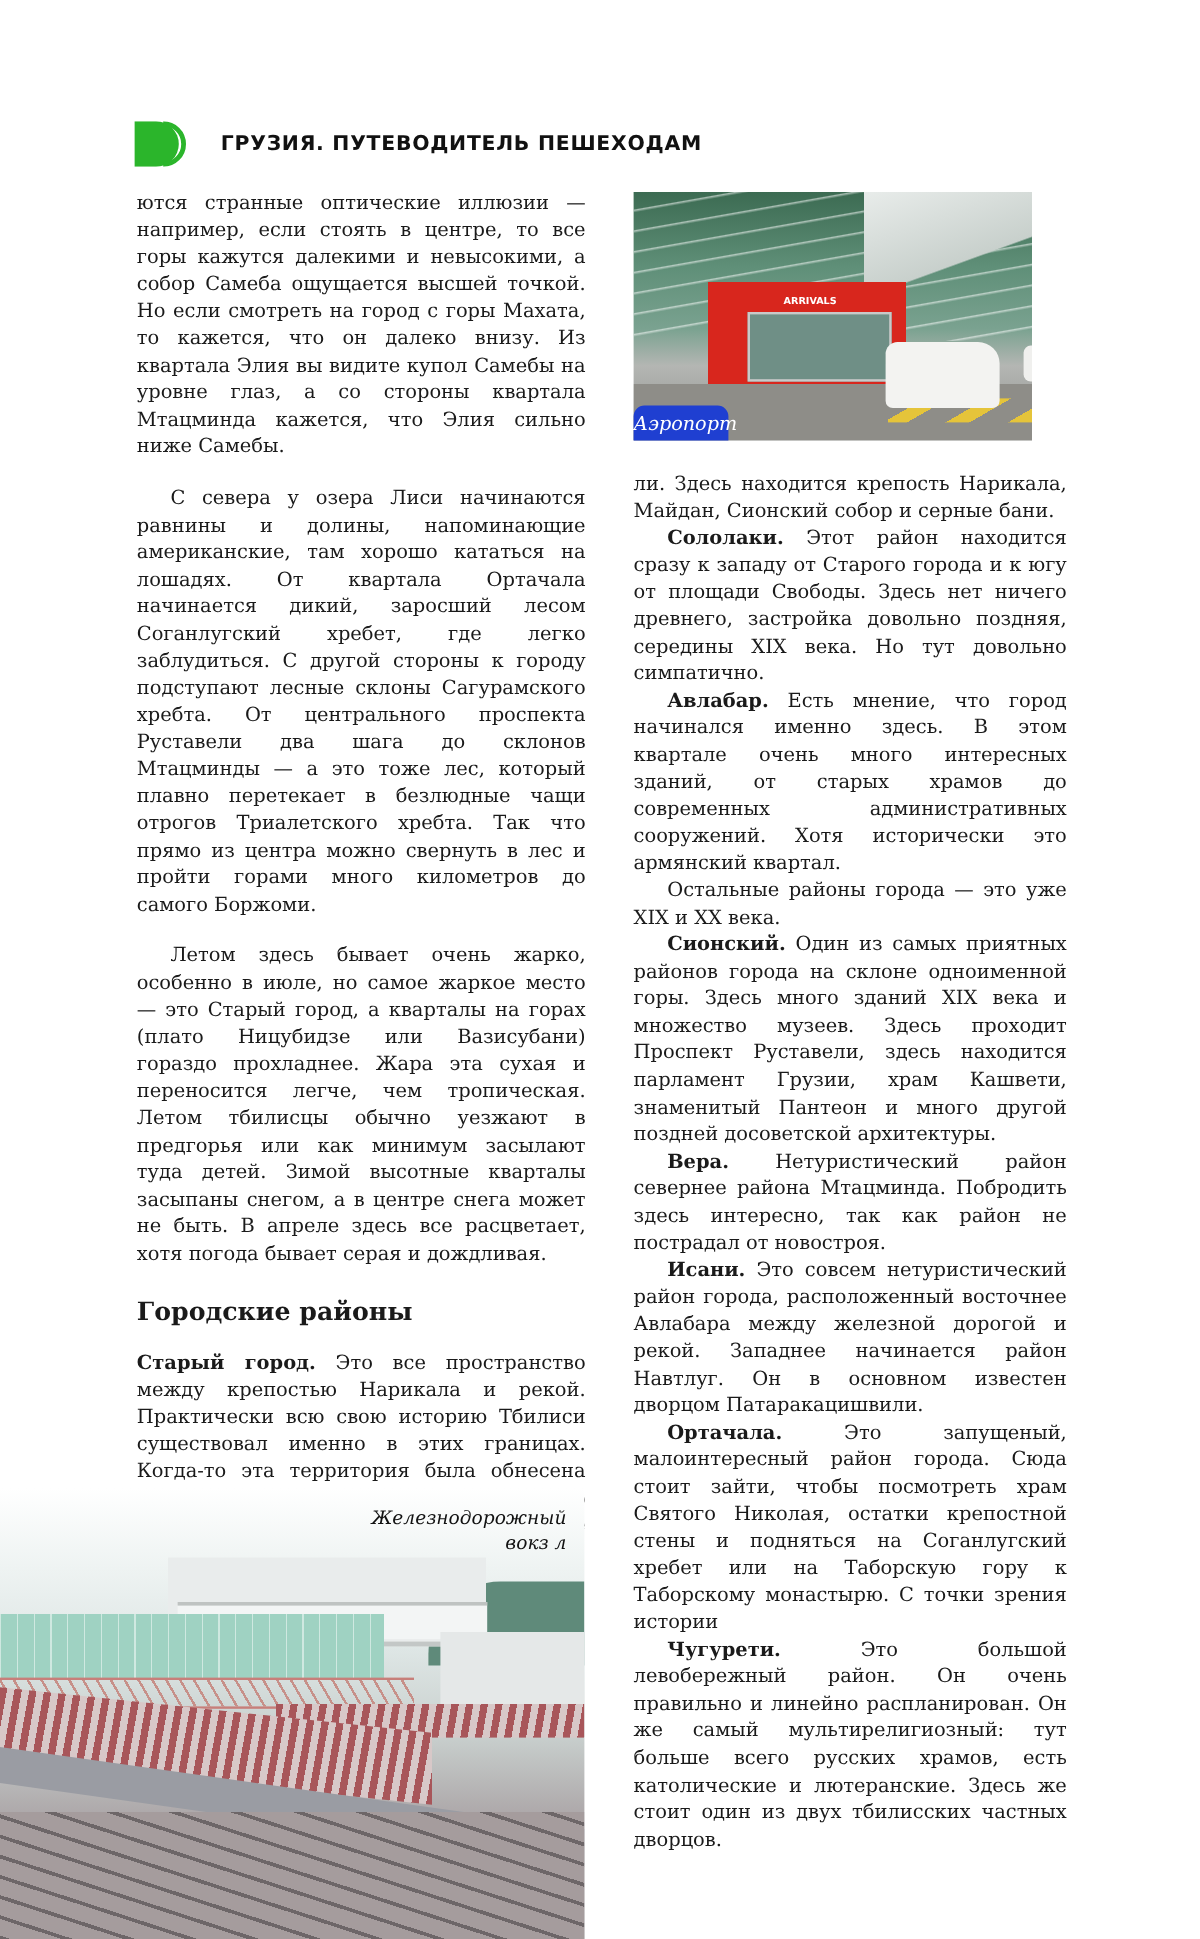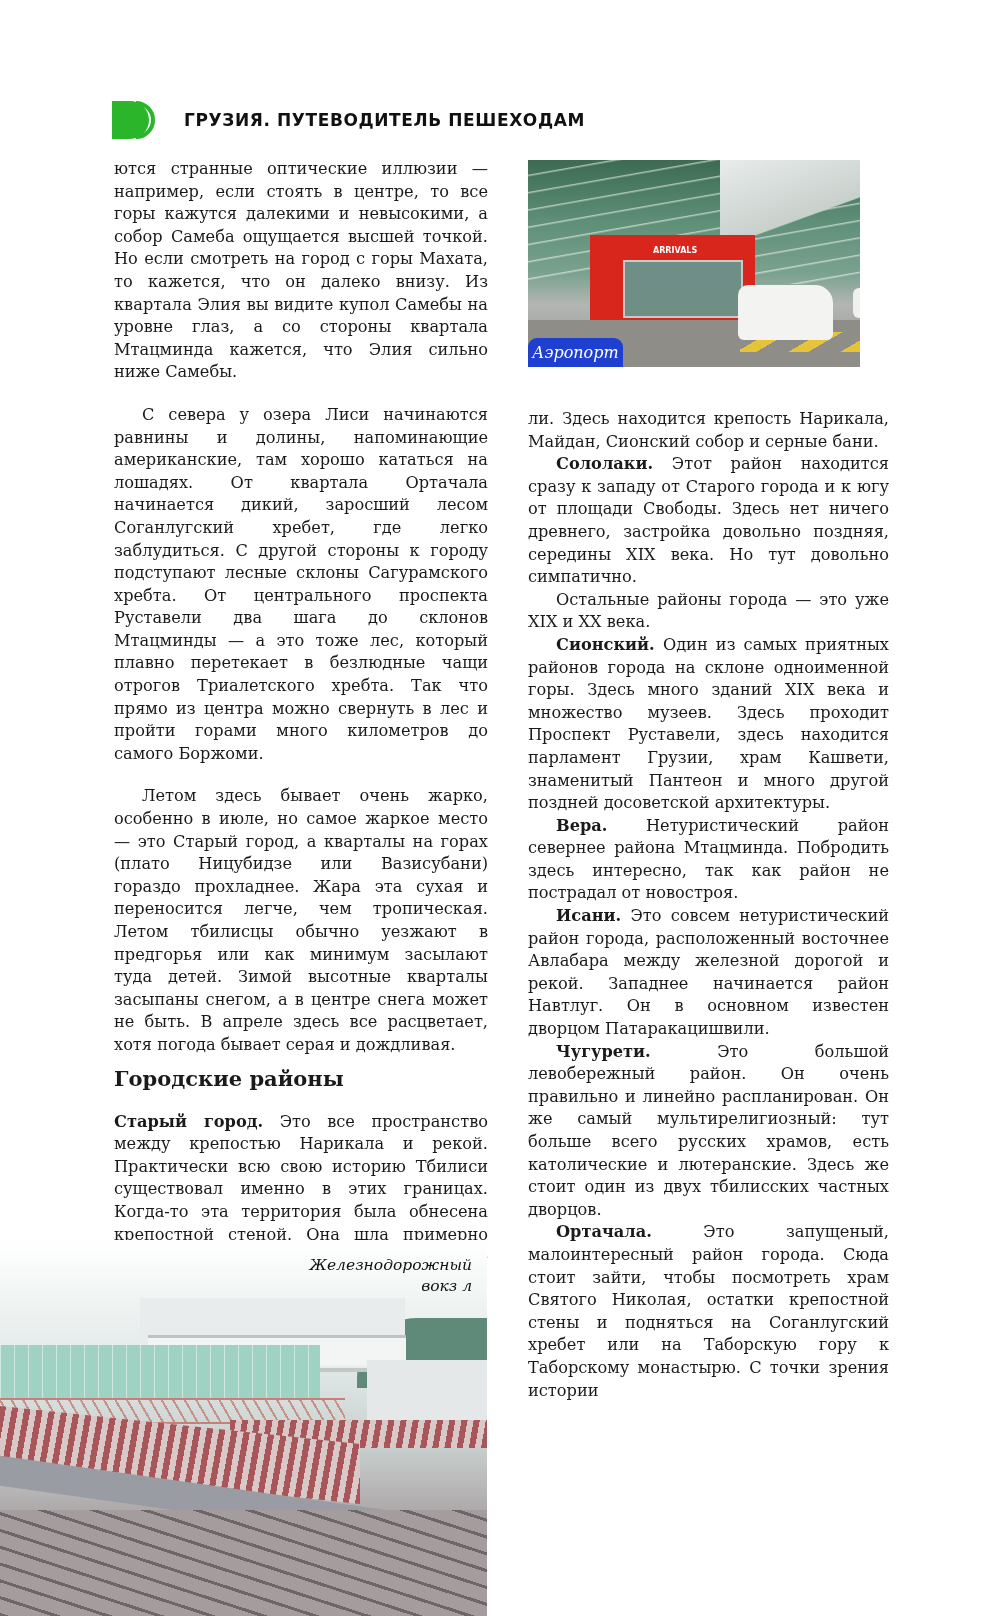--- a/index.html
+++ b/index.html
@@ -4,42 +4,42 @@
 <style>
   html, body { margin: 0; padding: 0; background: #ffffff; }
   body { width: 1000px; height: 1616px; position: relative; overflow: hidden;
          font-family: "DejaVu Serif", "Liberation Serif", serif; color: #1a1a1a; }
   .header { position: absolute; left: 112px; top: 100px; height: 40px; display: flex; align-items: center; }
   .logo { width: 46px; height: 38px; position: relative; }
   .header-title { margin-left: 26px; font-family: "DejaVu Sans", "Liberation Sans", sans-serif;
                   font-weight: bold; font-size: 17px; letter-spacing: 0.6px; color: #111; }
   .col { position: absolute; font-size: 16.2px; line-height: 22.6px; text-align: justify; }
   .col-left { left: 114px; top: 158px; width: 374px; }
-  .col-right { left: 528px; top: 392px; width: 361px; margin-top: 16px; }
+  .col-right { left: 528px; top: 392px; width: 361px; }
   .col p { margin: 0; }
   .col p.indent { text-indent: 28px; }
   .col p.gap { margin-top: 20px; }
   .col b { font-weight: bold; }
-  .section-title { font-weight: bold; font-size: 21px; line-height: 28px; margin: 8px 0 18px 0; }
+  .section-title { font-weight: bold; font-size: 21px; line-height: 28px; margin: 22px 0 18px 0; }
   .photo { position: absolute; overflow: hidden; }
   .photo-airport { left: 528px; top: 160px; width: 332px; height: 207px;
     background: linear-gradient(180deg, #3c6b52 0%, #5f8f78 30%, #7aa290 55%, #b4b6b3 70%, #8d8f8c 100%); }
   .airport-glass { position:absolute; left:0; top:0; width:100%; height:60%;
     background: repeating-linear-gradient(170deg, rgba(255,255,255,0.0) 0px, rgba(255,255,255,0.0) 14px, rgba(255,255,255,0.55) 15px, rgba(255,255,255,0.0) 17px); }
   .airport-roof { position:absolute; right:0; top:0; width:140px; height:95px;
     background: linear-gradient(160deg, #e8ecea 0%, #c8d0cc 60%, transparent 61%); }
   .airport-red { position:absolute; left:62px; top:75px; width:165px; height:85px; background:#d8261d; }
   .airport-red-text { position:absolute; left:125px; top:86px; color:#fff; font-family:"DejaVu Sans", sans-serif; font-size:8px; font-weight:bold; }
   .airport-doors { position:absolute; left:95px; top:100px; width:120px; height:58px; background:#6f8f86; border:2px solid #c9c9c9; box-sizing:border-box; }
   .airport-road { position:absolute; left:0; top:160px; width:100%; height:47px; background:#8e8d88; }
   .airport-car { position:absolute; left:210px; top:125px; width:95px; height:55px; background:#f3f3f1; border-radius:10px 18px 6px 6px; }
   .airport-car2 { position:absolute; left:325px; top:128px; width:36px; height:30px; background:#f0f0ee; border-radius:6px; }
   .airport-stripes { position:absolute; right:0; top:172px; width:120px; height:20px;
     background: repeating-linear-gradient(-30deg, #e5c43a 0 10px, transparent 10px 26px); }
-  .caption-airport { position:absolute; left:528px; top:338px; height:29px; width:95px;
+  .caption-airport { position:absolute; left:528px; top:338px; height:29px; width:79px;
     background:#1f3fd1; border-radius:9px 9px 0 0; color:#fff;
     font-family:"DejaVu Serif", serif; font-style:italic; font-size:16px; line-height:29px; text-align:center; }
   .photo-station { left: 0; top: 1240px; width: 487px; height: 376px;
     background: linear-gradient(180deg, #ffffff 0%, #eef3f2 18%, #dfe7e6 35%, #c8cfcd 55%, #a9a2a4 75%, #8f8a8b 100%); }
   .st-building { position:absolute; left:140px; top:58px; width:265px; height:70px; background:#e9ecec; border-bottom:4px solid #c3c7c6; }
   .st-building2 { position:absolute; left:148px; top:95px; width:258px; height:28px; background:#f3f5f5; border-top:3px solid #bfc3c2; }
   .st-glass { position:absolute; left:0; top:105px; width:320px; height:55px; background:#9fd2c2;
     background-image: repeating-linear-gradient(90deg, rgba(255,255,255,0.5) 0 1px, transparent 1px 14px); }
   .st-hill { position:absolute; right:0; top:78px; width:130px; height:70px; background:#5f8a7a; border-radius:60px 0 0 0; }
   .st-right { position:absolute; right:0; top:120px; width:120px; height:70px; background:#e5e8e8; }
@@ -85,26 +85,27 @@
   <div class="airport-road"></div>
   <div class="airport-stripes"></div>
   <div class="airport-car"></div>
   <div class="airport-car2"></div>
 </div>
 <div class="caption-airport">Аэропорт</div>
 
 <div class="col col-right">
   <p>ли. Здесь находится крепость Нарикала, Майдан, Сионский собор и серные бани.</p>
   <p class="indent"><b>Сололаки.</b><span> Этот район находится сразу к западу от Старого города и к югу от площади Свободы. Здесь нет ничего древнего, застройка довольно поздняя, середины XIX века. Но тут довольно симпатично.</span></p>
+  <p class="indent"><b>Авлабар.</b><span> Есть мнение, что город начинался именно здесь. В этом квартале очень много интересных зданий, от старых храмов до современных административных сооружений. Хотя исторически это армянский квартал.</span></p>
   <p class="indent"><span>Остальные районы города — это уже XIX и XX века.</span></p>
   <p class="indent"><b>Сионский.</b><span> Один из самых приятных районов города на склоне одноименной горы. Здесь много зданий XIX века и множество музеев. Здесь проходит Проспект Руставели, здесь находится парламент Грузии, храм Кашвети, знаменитый Пантеон и много другой поздней досоветской архитектуры.</span></p>
   <p class="indent"><b>Вера.</b><span> Нетуристический район севернее района Мтацминда. Побродить здесь интересно, так как район не пострадал от новостроя.</span></p>
   <p class="indent"><b>Исани.</b><span> Это совсем нетуристический район города, расположенный восточнее Авлабара между железной дорогой и рекой. Западнее начинается район Навтлуг. Он в основном известен дворцом Патаракацишвили.</span></p>
+  <p class="indent"><b>Ортачала.</b><span> Это запущеный, малоинтересный район города. Сюда стоит зайти, чтобы посмотреть храм Святого Николая, остатки крепостной стены и подняться на Соганлугский хребет или на Таборскую гору к Таборскому монастырю. С точки зрения истории</span></p>
   <p class="indent"><b>Чугурети.</b><span> Это большой левобережный район. Он очень правильно и линейно распланирован. Он же самый мультирелигиозный: тут больше всего русских храмов, есть католические и лютеранские. Здесь же стоит один из двух тбилисских частных дворцов.</span></p>
-  <p class="indent"><b>Ортачала.</b><span> Это запущеный, малоинтересный район города. Сюда стоит зайти, чтобы посмотреть храм Святого Николая, остатки крепостной стены и подняться на Соганлугский хребет или на Таборскую гору к Таборскому монастырю. С точки зрения истории</span></p>
 </div>
 
 <div class="photo photo-station">
   <div class="st-hill"></div>
   <div class="st-building"></div>
   <div class="st-building2"></div>
   <div class="st-glass"></div>
   <div class="st-right"></div>
   <div class="st-truss"></div>
   <div class="st-canopy2"></div>

